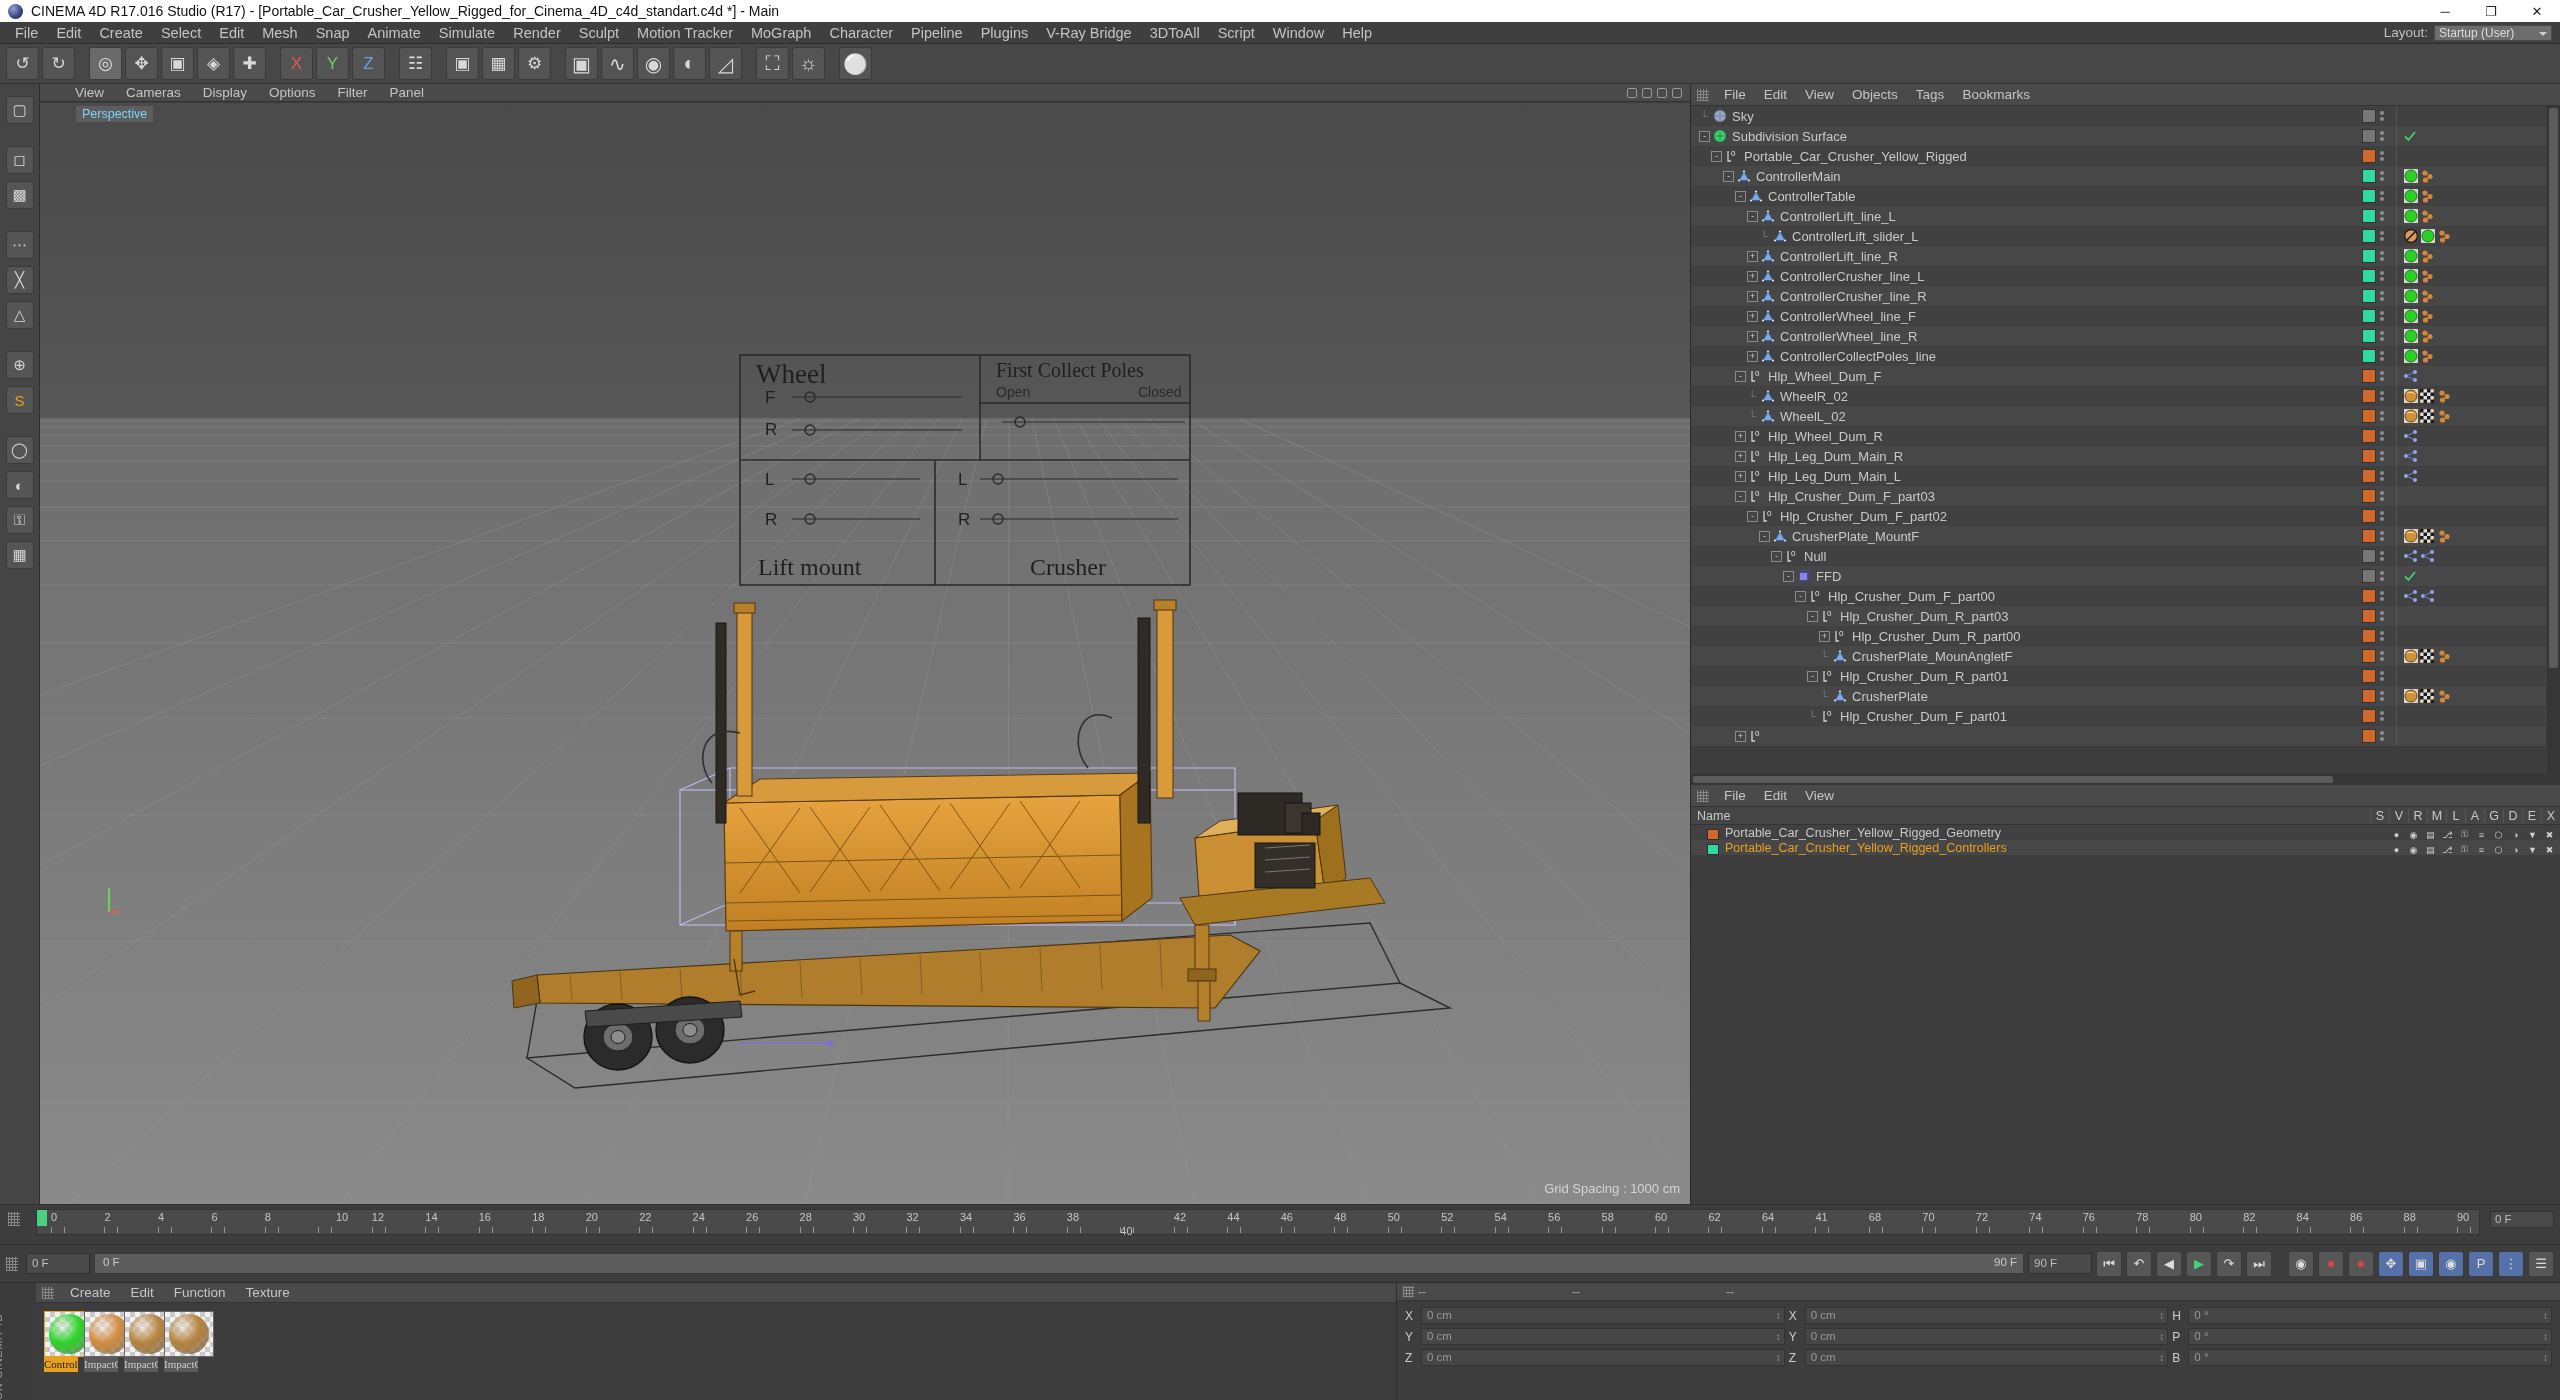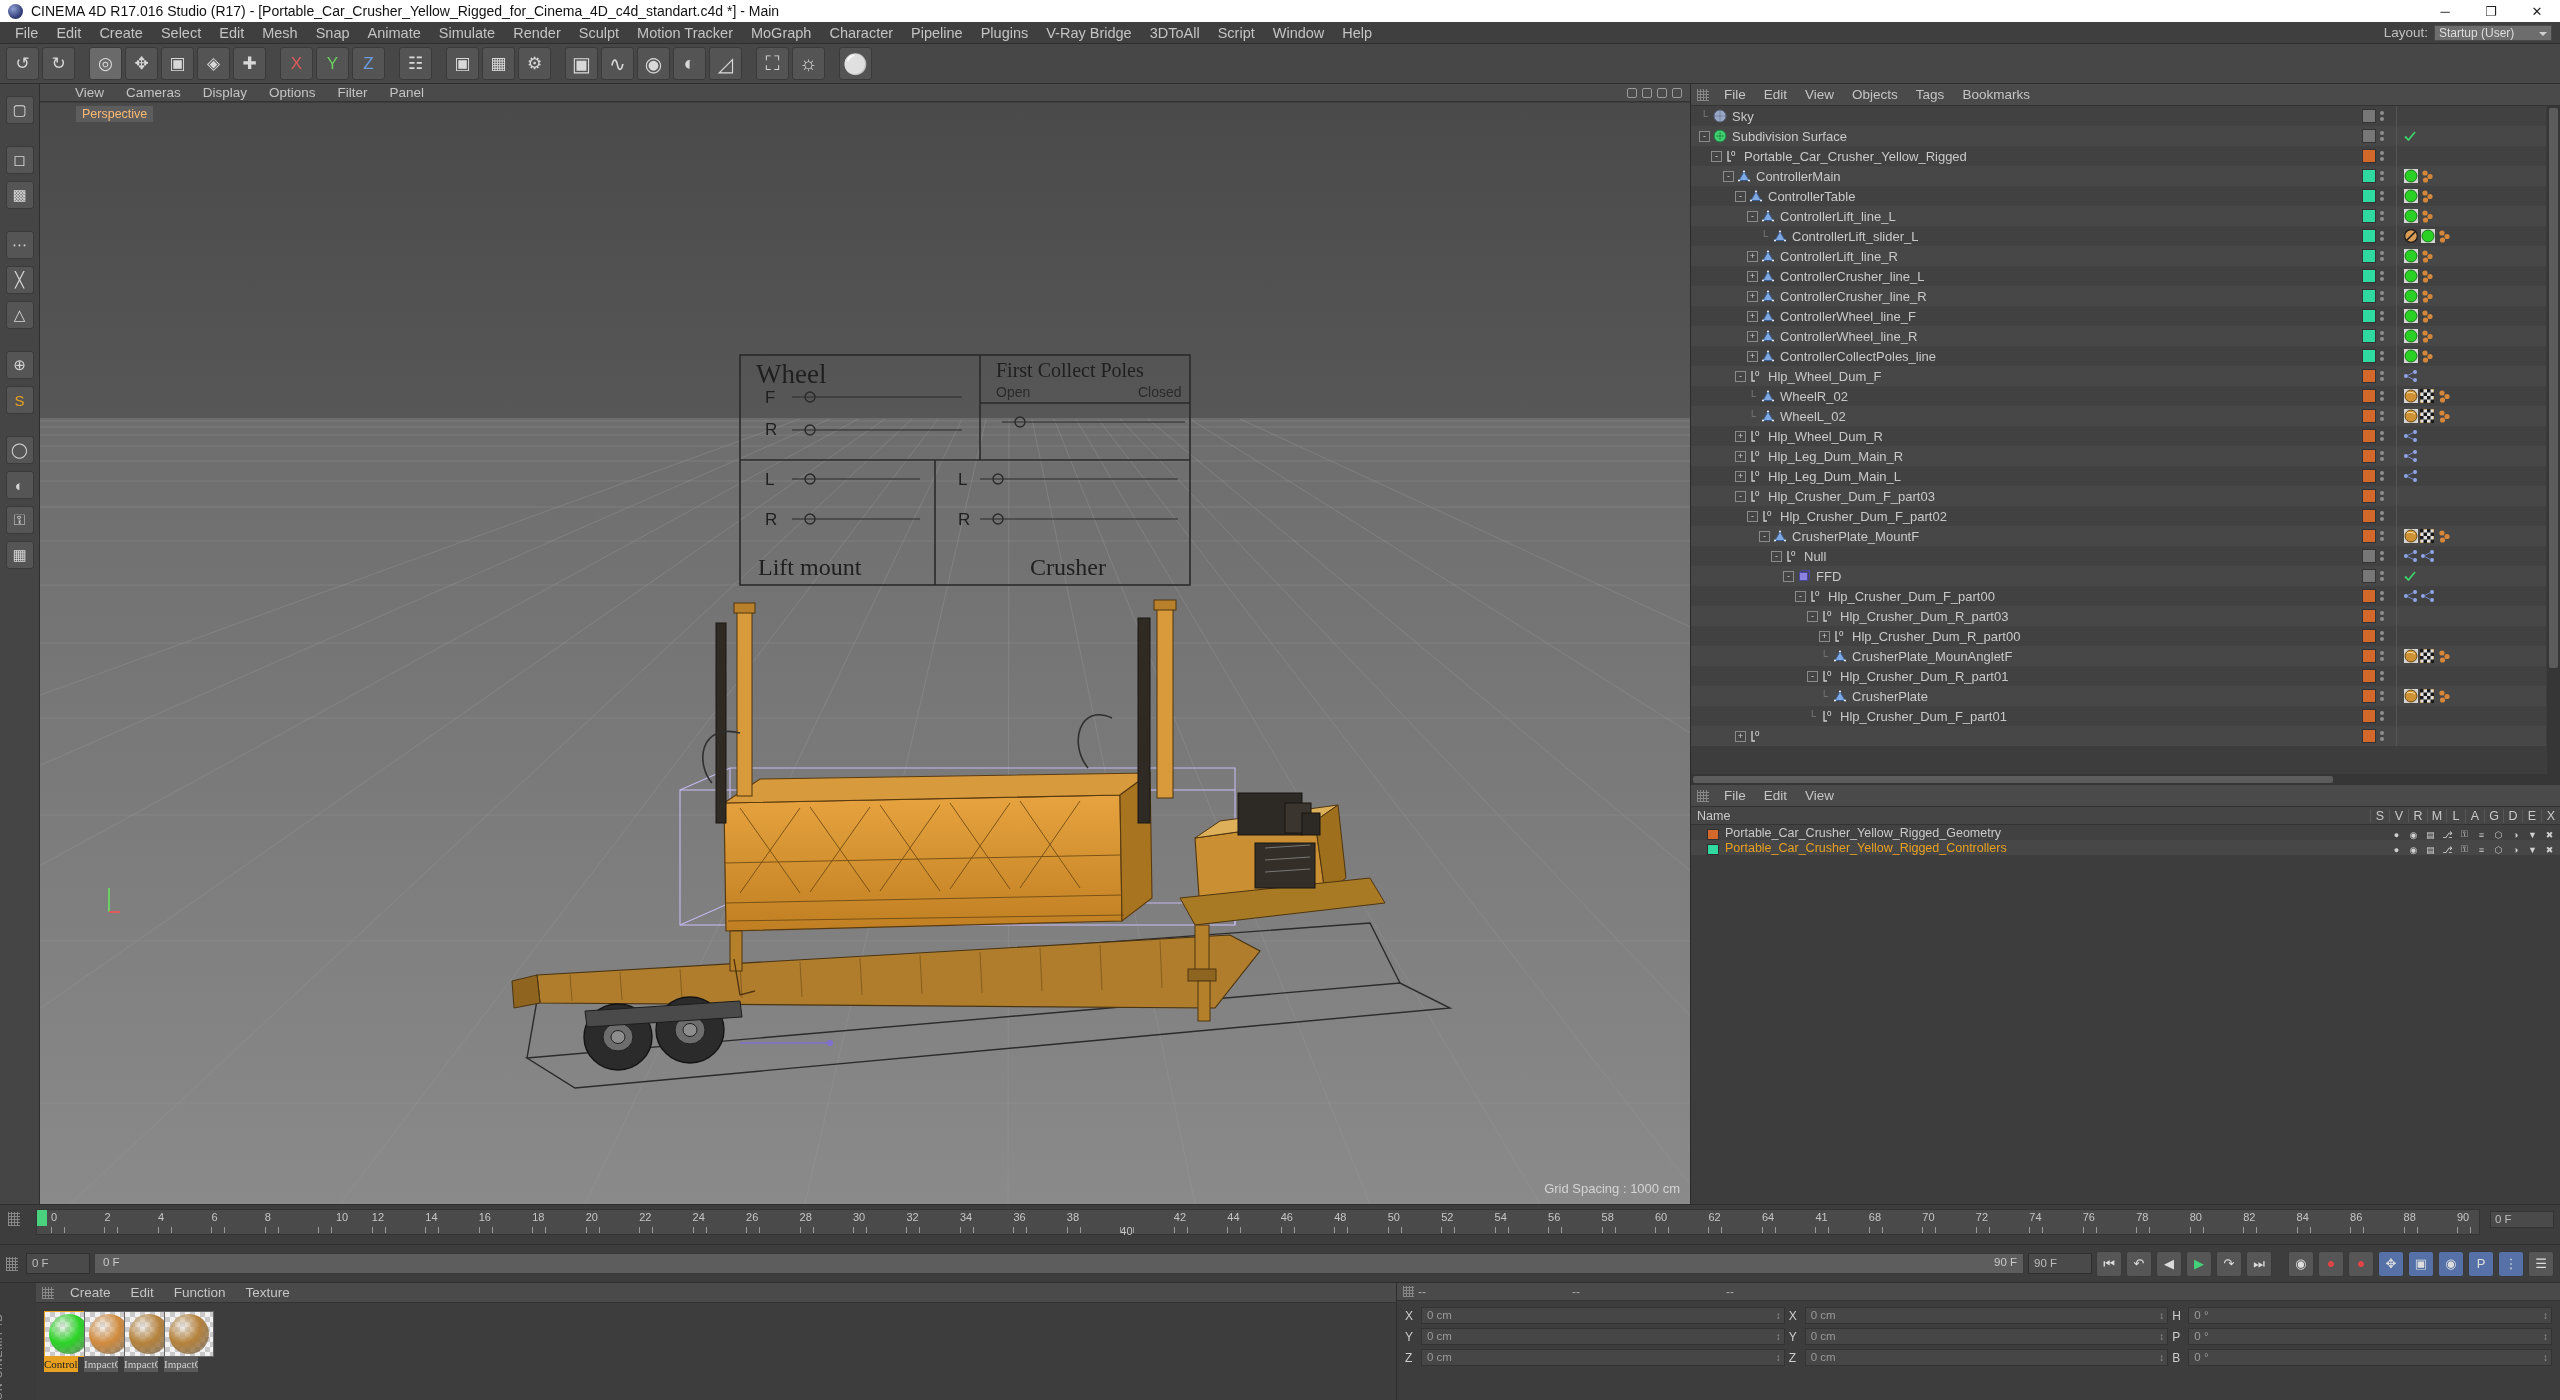--- a/index.html
+++ b/index.html
@@ -30,21 +30,21 @@
   .workspace { display:flex; height:1120px; }
   .left-tools { width:40px; background:#454545; padding-top:12px; display:flex; flex-direction:column; align-items:center; gap:7px; border-right:1px solid #2e2e2e;}
   .lt { width:28px;height:28px;border-radius:3px;background:#555;border:1px solid #3a3a3a;display:flex;align-items:center;justify-content:center;font-size:15px;color:#d6d6d6;}
   .lt.sp{background:none;border:none;height:8px;}
 
   .viewport-wrap{ width:1650px; background:#3d3d3d; position:relative; }
   .vp-menu{height:18px;background:#4a4a4a;display:flex;align-items:center;padding-left:24px;gap:0;border-bottom:1px solid #333;}
   .vp-menu .mi{padding:0 11px;font-size:13.5px;color:#c4c4c4;}
   .vp-menu .gizmo{margin-left:auto;display:flex;gap:5px;padding-right:8px;align-items:center;}
   .vp-menu .gz{width:10px;height:10px;border:1px solid #9a9a9a;border-radius:2px;}
-  .vp-label{position:absolute;left:36px;top:22px;font-size:12.5px;color:#fdba74;background:#5d5d5d;padding:1px 6px;}
+  .vp-label{position:absolute;left:36px;top:22px;font-size:12.5px;color:#7dd3fc;background:#5d5d5d;padding:1px 6px;}
   .viewport{position:absolute;left:0;right:0;top:19px;bottom:0;overflow:hidden;}
   .gridspacing{position:absolute;right:10px;bottom:8px;font-size:13px;color:#d4d4d4;}
   .hud-axis{position:absolute;left:66px;bottom:290px;width:16px;height:30px;}
 
   .right-panel{ width:870px; background:#3d3d3d; display:flex; flex-direction:column; border-left:1px solid #2a2a2a;}
   .pm-head{height:22px;background:#4a4a4a;display:flex;align-items:center;padding-left:6px;border-bottom:1px solid #333;}
   .pm-head .grip{width:12px;height:12px;margin-right:6px;background:
      repeating-linear-gradient(0deg,#888 0 1px, transparent 1px 3px),
      repeating-linear-gradient(90deg,#888 0 1px, transparent 1px 3px);}
   .pm-head .mi{padding:0 9px;font-size:13.5px;color:#c5c5c5;}

